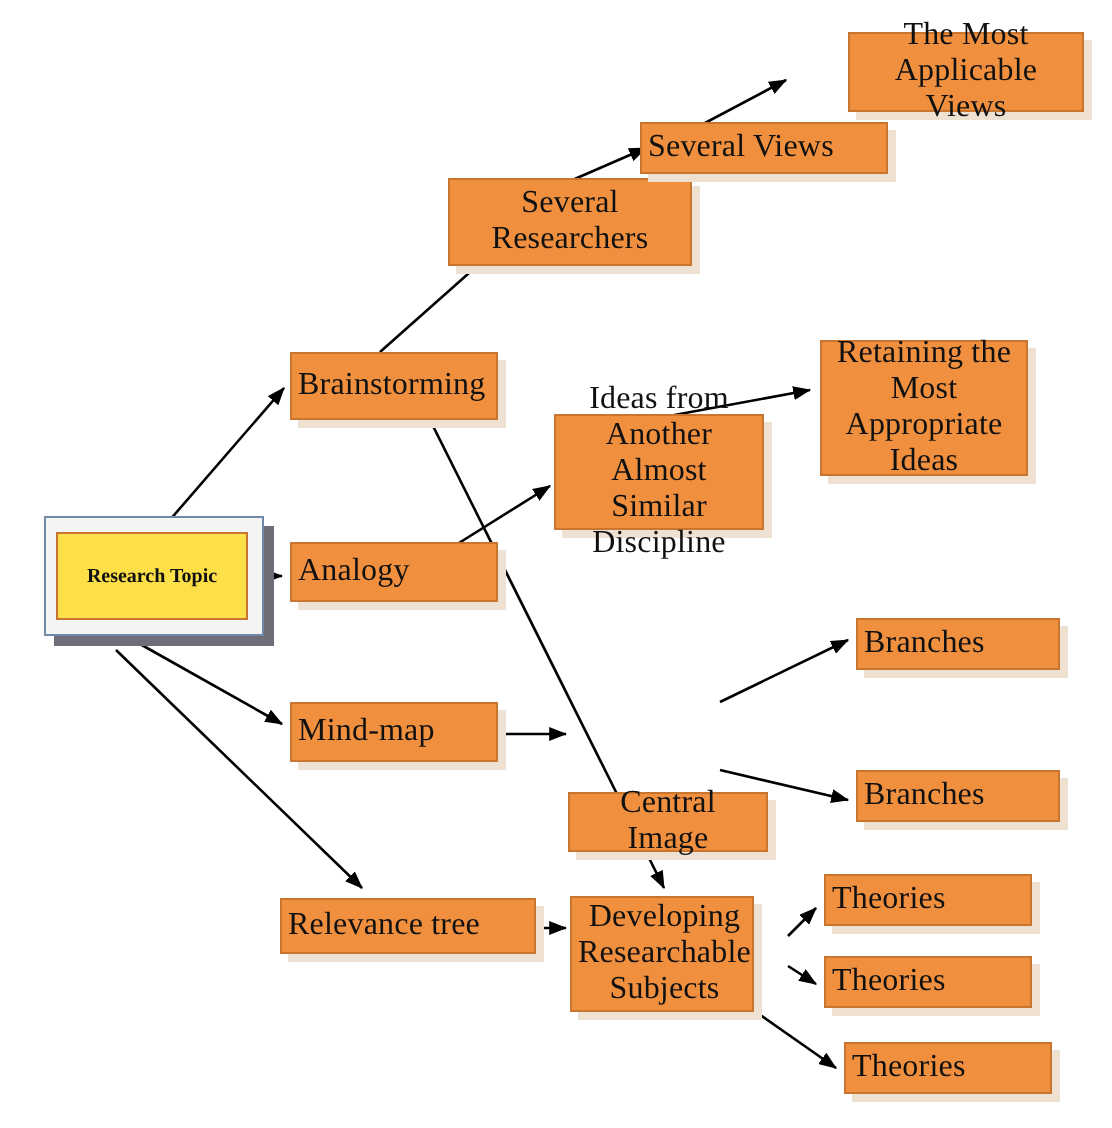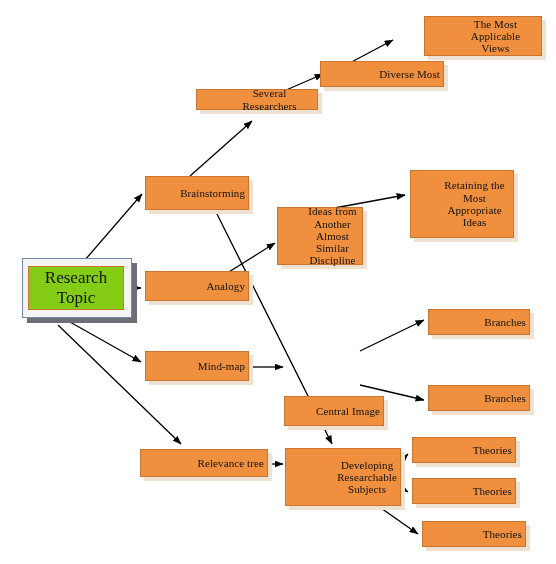--- a/index.html
+++ b/index.html
@@ -24,55 +24,55 @@
     pointer-events: none;
   }
   .node {
     position: absolute;
     box-sizing: border-box;
     background: #F0903F;
     border: 1px solid #C8762F;
     color: #111111;
     display: flex;
     align-items: center;
-    justify-content: flex-end;
+    justify-content: flex-start;
     text-align: center;
     line-height: 1.12;
-    font-size: 11px;
+    font-size: 16px;
     letter-spacing: 0.1px;
     box-shadow: 4px 4px 0 0 #EFE1D2;
     z-index: 3;
-    padding-left: 25px;
   }
   .node-label {
     display: block;
     padding: 0 3px;
     white-space: pre-line;
   }
   
   .root-frame {
     position: absolute;
     box-sizing: border-box;
     background: #F4F4F4;
     border: 1px solid #7089A8;
     box-shadow: 5px 5px 0 0 #6E6E78;
     z-index: 3;
   }
   .root-inner {
     position: absolute;
     box-sizing: border-box;
-    background: #84cc16;
+    background: #fde047;
     border: 1px solid #C8762F;
     display: flex;
     align-items: center;
     justify-content: center;
     text-align: center;
     color: #111111;
-    font-size: 17px;
+    font-size: 10px;
     z-index: 4;
+    font-weight: bold;
   }
 </style>
 </head>
 <body>
 
 <div id="canvas">
 
   <svg id="arrow-layer" viewBox="0 0 556 564" width="556" height="564" xmlns="http://www.w3.org/2000/svg">
     <defs>
       <marker id="arrowhead" markerWidth="9" markerHeight="7" refX="8.4" refY="3.5" orient="auto" markerUnits="userSpaceOnUse">
@@ -111,49 +111,49 @@
       </div>
       <div class="node" style="left: 145px; top: 271px; width: 104px; height: 30px;">
         <span class="node-label">Analogy</span>
       </div>
       <div class="node" style="left: 145px; top: 351px; width: 104px; height: 30px; font-family: Liberation Serif, serif;">
         <span class="node-label">Mind-map</span>
       </div>
       <div class="node" style="left: 140px; top: 449px; width: 128px; height: 28px;">
         <span class="node-label">Relevance tree</span>
       </div>
-      <div class="node" style="left: 196px; top: 89px; width: 122px; height: 21px;">
+      <div class="node" style="left: 224px; top: 89px; width: 122px; height: 44px;">
         <span class="node-label">Several Researchers</span>
       </div>
       <div class="node" style="left: 320px; top: 61px; width: 124px; height: 26px;">
-        <span class="node-label">Diverse Most</span>
+        <span class="node-label">Several Views</span>
       </div>
       <div class="node" style="left: 424px; top: 16px; width: 118px; height: 40px;">
         <span class="node-label">The Most Applicable
 Views</span>
       </div>
-      <div class="node" style="left: 277px; top: 207px; width: 86px; height: 58px;">
+      <div class="node" style="left: 277px; top: 207px; width: 105px; height: 58px;">
         <span class="node-label">Ideas from Another
 Almost Similar
 Discipline</span>
       </div>
       <div class="node" style="left: 410px; top: 170px; width: 104px; height: 68px;">
         <span class="node-label">Retaining the Most
 Appropriate Ideas</span>
       </div>
       <div class="node" style="left: 284px; top: 352px; width: 100px; height: 30px; margin-top: 44px;">
         <span class="node-label">Central Image</span>
       </div>
       <div class="node" style="left: 428px; top: 309px; width: 102px; height: 26px;">
         <span class="node-label">Branches</span>
       </div>
       <div class="node" style="left: 428px; top: 385px; width: 102px; height: 26px;">
         <span class="node-label">Branches</span>
       </div>
-      <div class="node" style="left: 285px; top: 448px; width: 116px; height: 58px;">
+      <div class="node" style="left: 285px; top: 448px; width: 92px; height: 58px;">
         <span class="node-label">Developing
 Researchable
 Subjects</span>
       </div>
       <div class="node" style="left: 412px; top: 437px; width: 104px; height: 26px;">
         <span class="node-label">Theories</span>
       </div>
       <div class="node" style="left: 412px; top: 478px; width: 104px; height: 26px;">
         <span class="node-label">Theories</span>
       </div>

